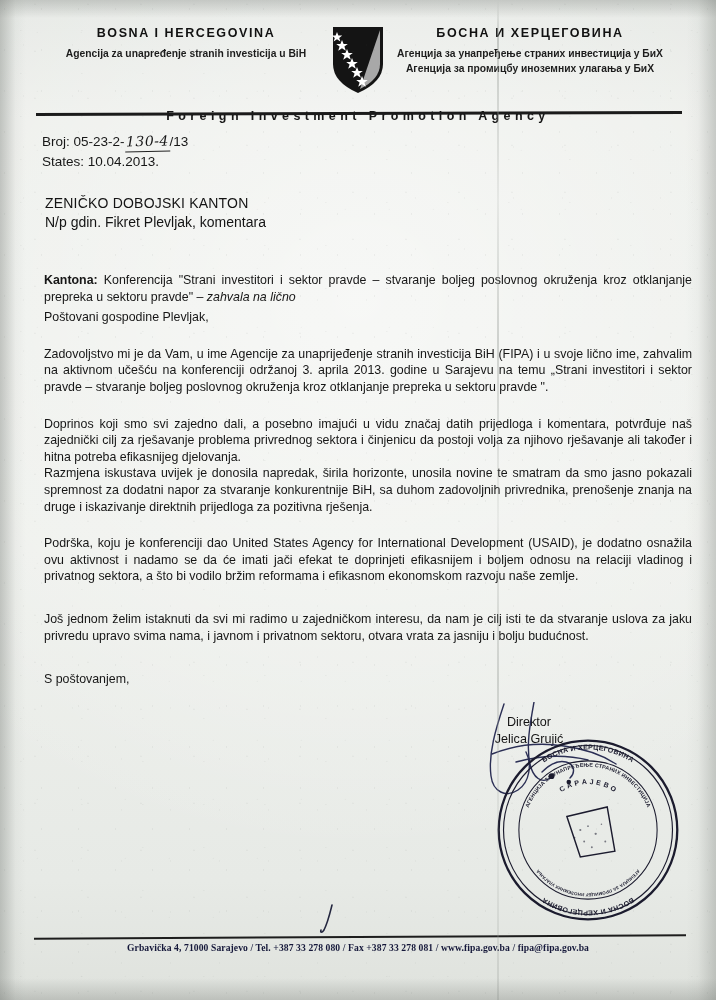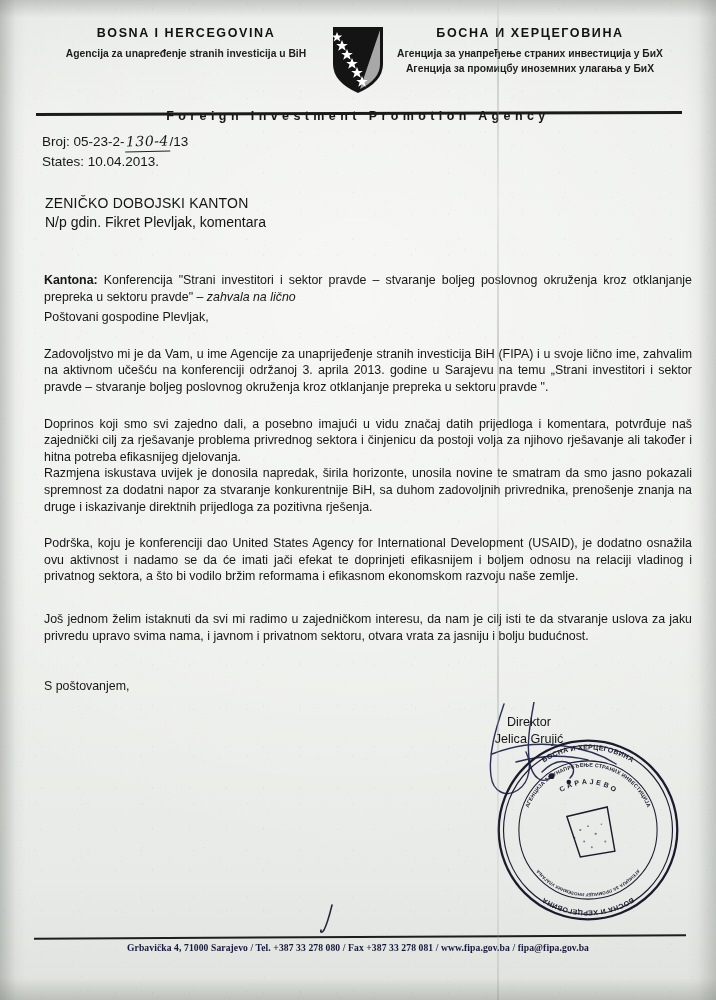--- a/index.html
+++ b/index.html
@@ -149,21 +149,21 @@
     color: #161616;
     text-align: justify;
   }
   .subject { margin: 0 0 0 0; }
   .subject b { font-weight: bold; }
   .subject i { font-style: italic; }
   .greeting { margin-top: 4px; }
   .para { margin-top: 20px; }
   .para.tight { margin-top: 0; }
   .closing { margin-top: 26px; }
-  .signoff { margin-top: 34px; }
+  .signoff { margin-top: 27px; }
 
   
   .sig-area {
     position: absolute;
     left: 452px; top: 714px;
     width: 240px; height: 220px;
   }
   .sig-title {
     position: absolute;
     left: 22px; top: 0;

